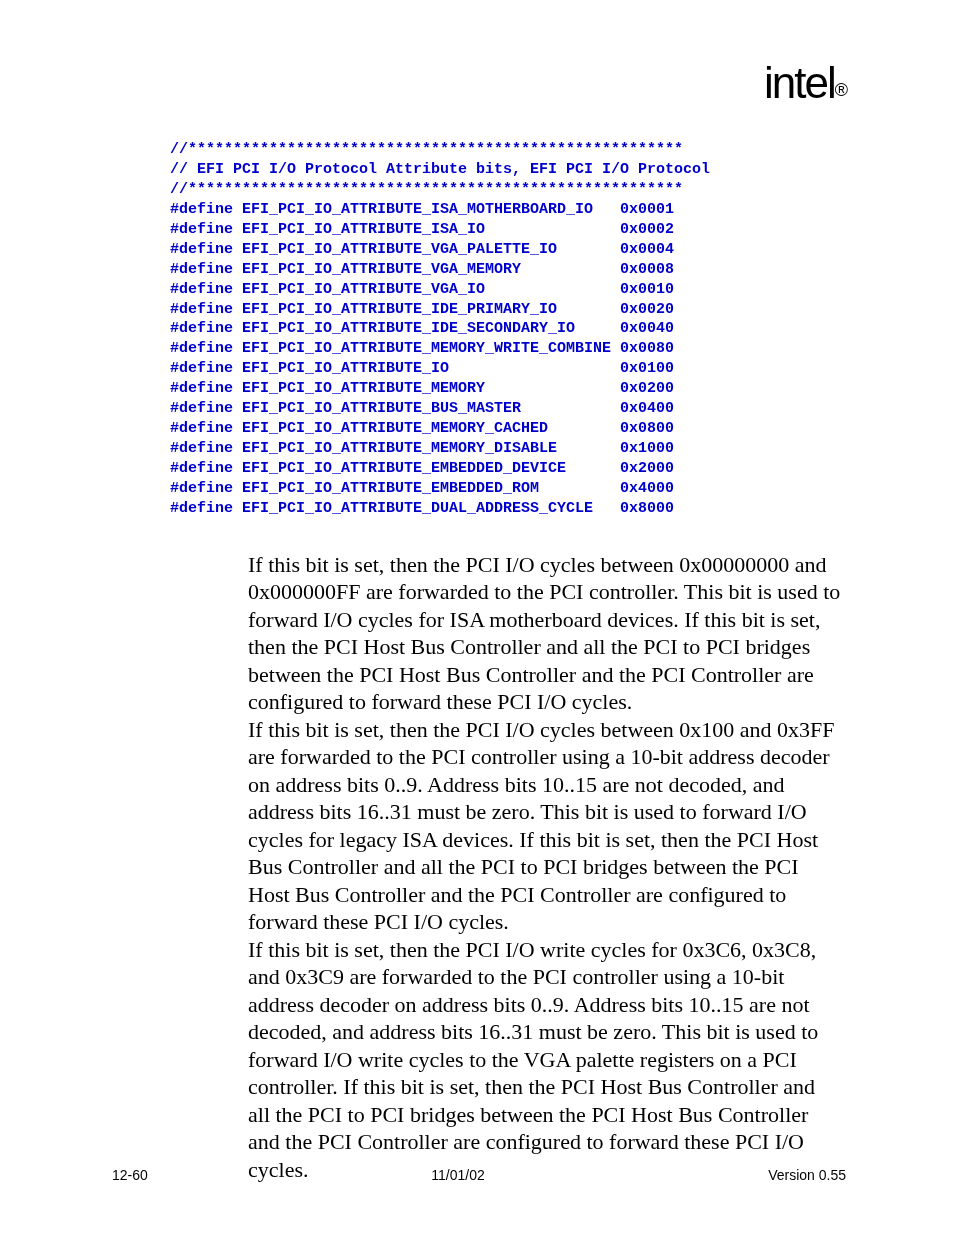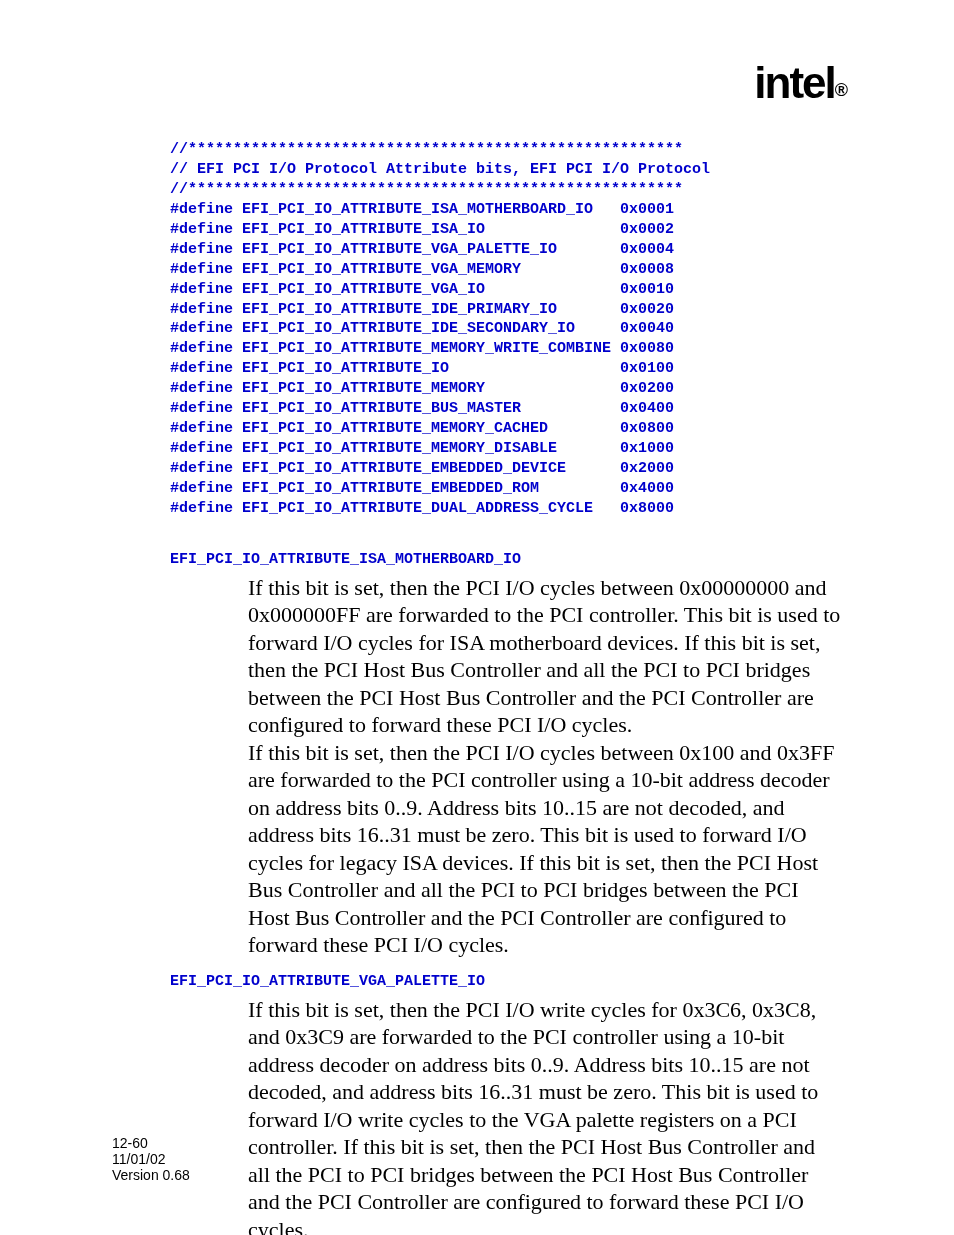--- a/index.html
+++ b/index.html
@@ -9,21 +9,21 @@
     background: #fff;
     font-family: "Times New Roman", Times, serif;
     position: relative;
     color: #000;
   }
   .logo {
     position: absolute;
     top: 58px;
     right: 108px;
     font-family: Arial, Helvetica, sans-serif;
-    font-weight: 700;
+    font-weight: 400;
     font-size: 44px;
     letter-spacing: -2px;
     color: #000;
   }
   .logo .dot {
     font-size: 18px;
     vertical-align: baseline;
     position: relative;
     top: -2px;
   }
@@ -63,21 +63,20 @@
   .footer {
     position: absolute;
     bottom: 52px;
     left: 112px;
     right: 108px;
     display: flex;
     justify-content: space-between;
     font-family: Arial, Helvetica, sans-serif;
     font-size: 14px;
     color: #000;
-    flex-direction: column;
   }
 </style>
 </head>
 <body>
 
 <div class="logo">
   <span>intel</span><span class="dot">®</span>
 </div>
 
 <div class="content">
@@ -96,26 +95,24 @@
 #define EFI_PCI_IO_ATTRIBUTE_IO                   0x0100
 #define EFI_PCI_IO_ATTRIBUTE_MEMORY               0x0200
 #define EFI_PCI_IO_ATTRIBUTE_BUS_MASTER           0x0400
 #define EFI_PCI_IO_ATTRIBUTE_MEMORY_CACHED        0x0800
 #define EFI_PCI_IO_ATTRIBUTE_MEMORY_DISABLE       0x1000
 #define EFI_PCI_IO_ATTRIBUTE_EMBEDDED_DEVICE      0x2000
 #define EFI_PCI_IO_ATTRIBUTE_EMBEDDED_ROM         0x4000
 #define EFI_PCI_IO_ATTRIBUTE_DUAL_ADDRESS_CYCLE   0x8000</div>
 
   <div class="desc-block" id="desc-block">
-      <div class="term">EFI_PCI_IO_ATTRIBUTE_ISA_MOTHERBOARD_IO</div>
       <div class="desc">If this bit is set, then the PCI I/O cycles between 0x00000000 and 0x000000FF are forwarded to the PCI controller.  This bit is used to forward I/O cycles for ISA motherboard devices.  If this bit is set, then the PCI Host Bus Controller and all the PCI to PCI bridges between the PCI Host Bus Controller and the PCI Controller are configured to forward these PCI I/O cycles.</div>
       <div class="desc">If this bit is set, then the PCI I/O cycles between 0x100 and 0x3FF are forwarded to the PCI controller using a 10-bit address decoder on address bits 0..9.  Address bits 10..15 are not decoded, and address bits 16..31 must be zero.  This bit is used to forward I/O cycles for legacy ISA devices.  If this bit is set, then the PCI Host Bus Controller and all the PCI to PCI bridges between the PCI Host Bus Controller and the PCI Controller are configured to forward these PCI I/O cycles.</div>
-      <div class="term">EFI_PCI_IO_ATTRIBUTE_VGA_PALETTE_IO</div>
       <div class="desc">If this bit is set, then the PCI I/O write cycles for 0x3C6, 0x3C8, and 0x3C9 are forwarded to the PCI controller using a 10-bit address decoder on address bits 0..9.  Address bits 10..15 are not decoded, and address bits 16..31 must be zero.  This bit is used to forward I/O write cycles to the VGA palette registers on a PCI controller.  If this bit is set, then the PCI Host Bus Controller and all the PCI to PCI bridges between the PCI Host Bus Controller and the PCI Controller are configured to forward these PCI I/O cycles.</div>
     </div>
 
 </div>
 
 <div class="footer">
   <span>12-60</span>
   <span>11/01/02</span>
-  <span>Version 0.68</span>
+  <span>Version 0.55</span>
 </div>
 
 </body></html>

